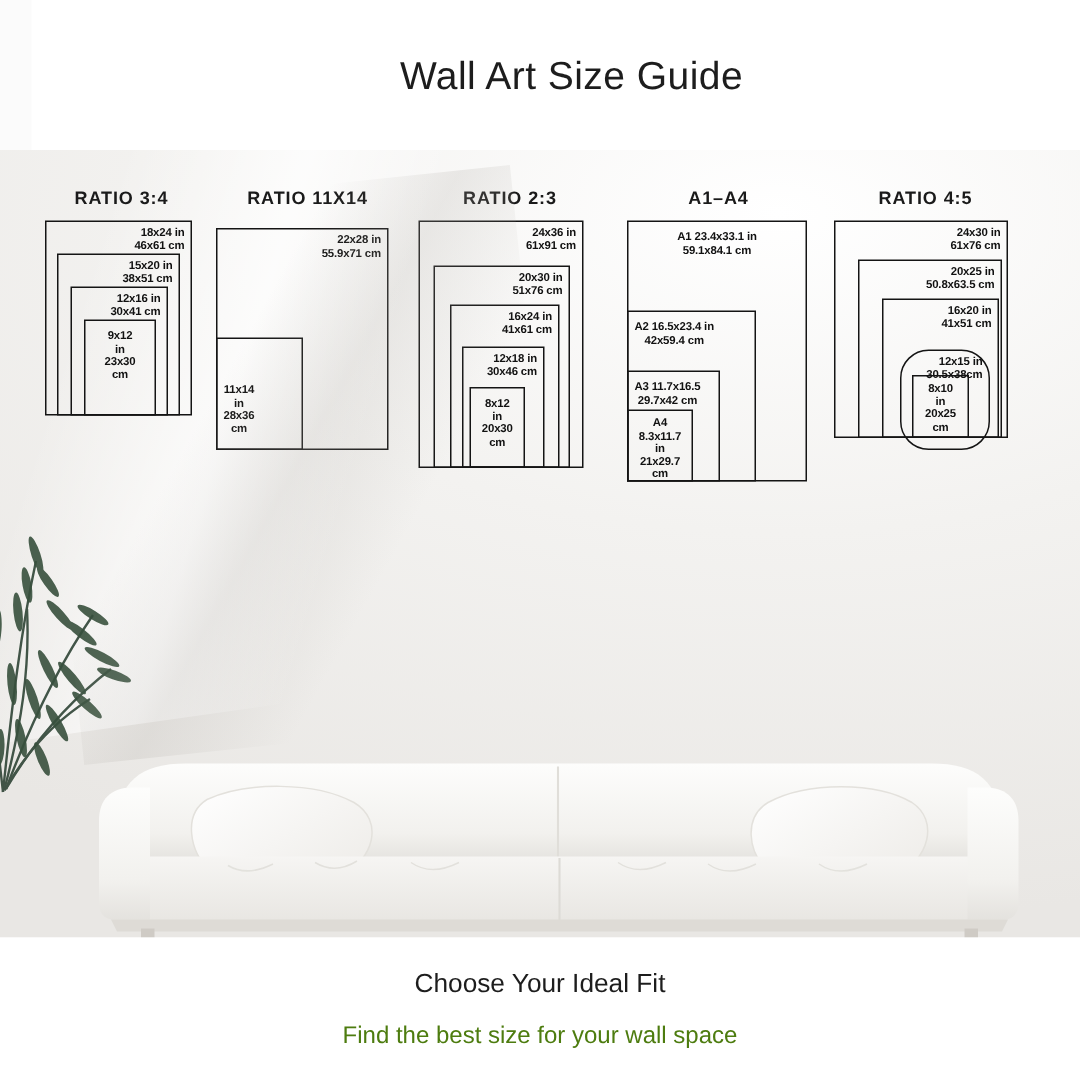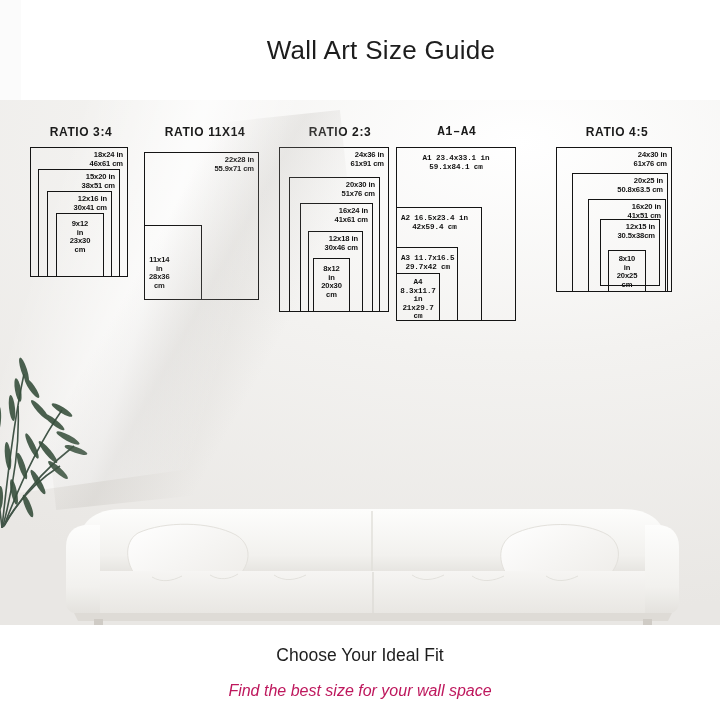--- a/index.html
+++ b/index.html
@@ -188,22 +188,21 @@
     align-items: center;
     justify-content: center;
     gap: 16px;
   }
   .footer-title {
     font-size: 17.5px;
     color: #1d1d1d;
   }
   .footer-sub {
     font-size: 16px;
-    font-style: italic;
-    color: #be185d;
+    color: #4d7c0f;
   }
 </style>
 </head>
 <body>
 
 <div class="page">
 
   <div class="header">
     <div class="header-title">Wall Art Size Guide</div>
   </div>
@@ -305,21 +304,21 @@
         </div>
         <div class="frame" style="left:38px; top:111px; width:37px; height:54px;">
           <div class="frame-label center" style="top:6px;">8x12
 in
 20x30
 cm</div>
         </div>
       </div>
     </div>
 
-    <div class="chart" style="left:392px; top:25px; width:130px; height:230px;font-family:Liberation Mono, monospace;">
+    <div class="chart" style="left:414px; top:25px; width:130px; height:230px;">
       <div class="chart-title">A1–A4</div>
       <div class="frames">
         <div class="frame" style="left:4px; top:0px; width:120px; height:174px;">
           <div class="frame-label center" style="top:6px;">A1 23.4x33.1 in
 59.1x84.1 cm</div>
         </div>
         <div class="frame" style="left:4px; top:60px; width:86px; height:114px;">
           <div class="frame-label left" style="top:6px;">A2 16.5x23.4 in
 42x59.4 cm</div>
         </div>
@@ -345,21 +344,21 @@
 61x76 cm</div>
         </div>
         <div class="frame" style="left:20px; top:26px; width:96px; height:119px;">
           <div class="frame-label">20x25 in
 50.8x63.5 cm</div>
         </div>
         <div class="frame" style="left:36px; top:52px; width:78px; height:93px;">
           <div class="frame-label">16x20 in
 41x51 cm</div>
         </div>
-        <div class="frame" style="left:48px; top:72px; width:60px; height:67px;">
+        <div class="frame" style="left:48px; top:86px; width:60px; height:67px;border-radius:19px;">
           <div class="frame-label">12x15 in
 30.5x38cm</div>
         </div>
         <div class="frame" style="left:56px; top:103px; width:38px; height:42px;padding-left:11px;">
           <div class="frame-label center" style="top:4px;">8x10
 in
 20x25
 cm</div>
         </div>
       </div>

